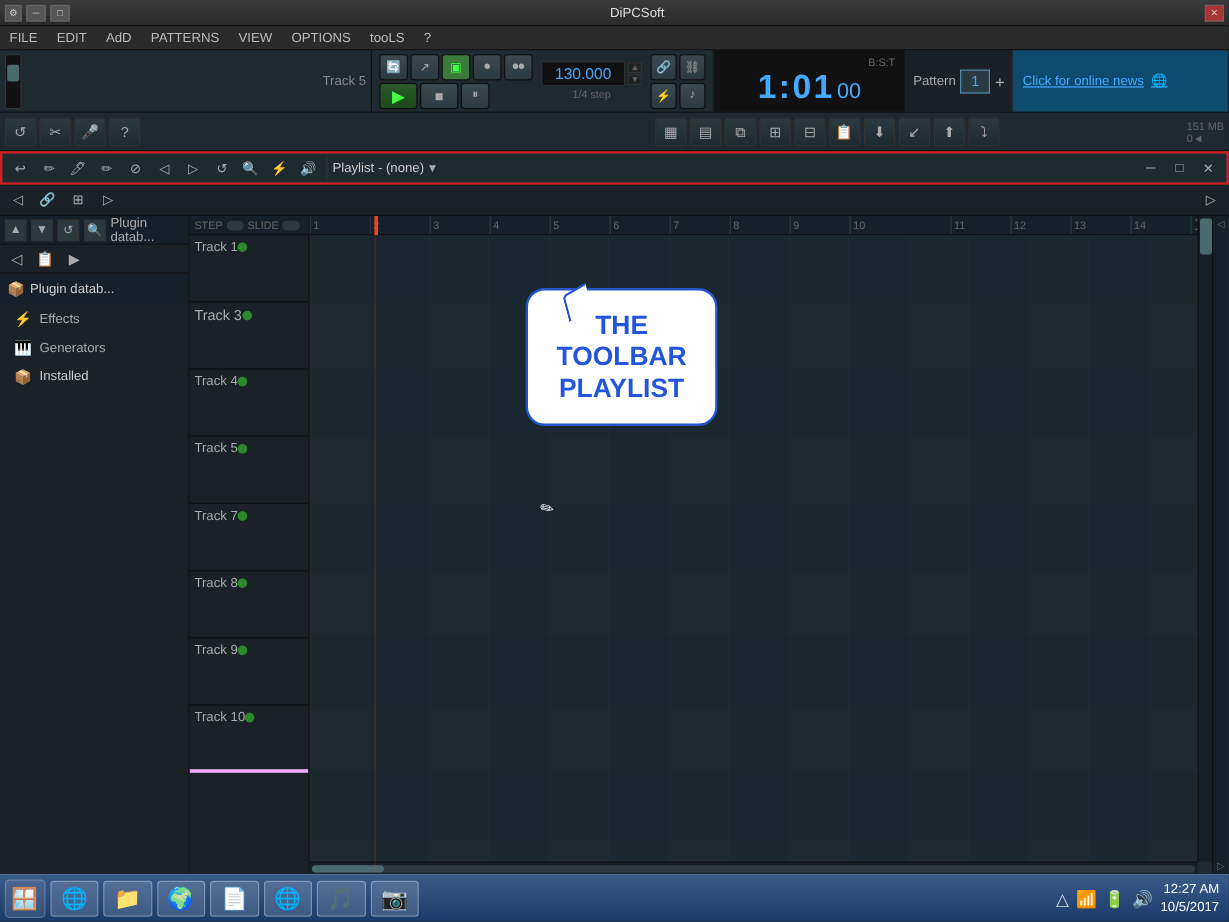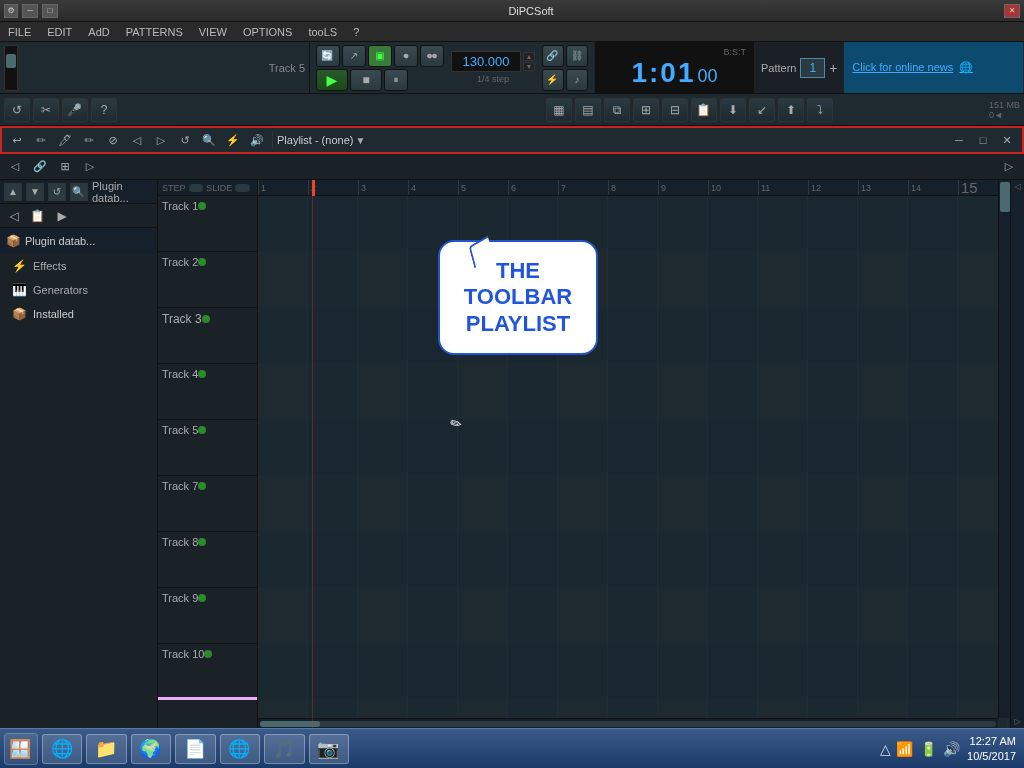--- a/index.html
+++ b/index.html
@@ -521,26 +521,20 @@
       </div>
 
       <div class="track-row" style="height:56px; border-bottom:1px solid #111; padding:4px 4px; display:flex; flex-direction:column; justify-content:flex-start;">
         <div style="display:flex; justify-content:space-between; align-items:center;">
           <span style="color:#aaa; font-size:11px;">Track 1</span>
           <span style="width:8px;height:8px;background:#2a8a2a;border-radius:50%;display:inline-block;"></span>
         </div>
       </div>
       <div class="track-row" style="height:56px; border-bottom:1px solid #111; padding:4px 4px; display:flex; flex-direction:column;">
         <div style="display:flex; justify-content:space-between; align-items:center;">
-          <span style="color:#aaa; font-size:11px;">Track 2</span>
-          <span style="width:8px;height:8px;background:#2a8a2a;border-radius:50%;display:inline-block;"></span>
-        </div>
-      </div>
-      <div class="track-row" style="height:56px; border-bottom:1px solid #111; padding:4px 4px; display:flex; flex-direction:column;">
-        <div style="display:flex; justify-content:space-between; align-items:center;">
           <span style="color:#aaa; font-size:12px;">Track 3</span>
           <span style="width:8px;height:8px;background:#2a8a2a;border-radius:50%;display:inline-block;"></span>
         </div>
       </div>
       <div class="track-row" style="height:56px; border-bottom:1px solid #111; padding:4px 4px; display:flex; flex-direction:column;">
         <div style="display:flex; justify-content:space-between; align-items:center;">
           <span style="color:#aaa; font-size:11px;">Track 4</span>
           <span style="width:8px;height:8px;background:#2a8a2a;border-radius:50%;display:inline-block;"></span>
         </div>
       </div>
@@ -585,21 +579,21 @@
         <div class="ruler-mark" style="width: 50px; flex: 0 0 50px; border-left: 1px solid rgb(42, 58, 64); padding-left: 2px; font-size: 9px; color: rgb(102, 102, 102); height: 16px; display: flex; align-items: center;">1</div>
             <div class="ruler-mark" style="width: 50px; flex: 0 0 50px; border-left: 1px solid rgb(42, 58, 64); padding-left: 2px; font-size: 9px; color: rgb(102, 102, 102); height: 16px; display: flex; align-items: center;">2</div>
             <div class="ruler-mark" style="width: 50px; flex: 0 0 50px; border-left: 1px solid rgb(42, 58, 64); padding-left: 2px; font-size: 9px; color: rgb(102, 102, 102); height: 16px; display: flex; align-items: center;">3</div>
             <div class="ruler-mark" style="width: 50px; flex: 0 0 50px; border-left: 1px solid rgb(42, 58, 64); padding-left: 2px; font-size: 9px; color: rgb(102, 102, 102); height: 16px; display: flex; align-items: center;">4</div>
             <div class="ruler-mark" style="width: 50px; flex: 0 0 50px; border-left: 1px solid rgb(42, 58, 64); padding-left: 2px; font-size: 9px; color: rgb(102, 102, 102); height: 16px; display: flex; align-items: center;">5</div>
             <div class="ruler-mark" style="width: 50px; flex: 0 0 50px; border-left: 1px solid rgb(42, 58, 64); padding-left: 2px; font-size: 9px; color: rgb(102, 102, 102); height: 16px; display: flex; align-items: center;">6</div>
             <div class="ruler-mark" style="width: 50px; flex: 0 0 50px; border-left: 1px solid rgb(42, 58, 64); padding-left: 2px; font-size: 9px; color: rgb(102, 102, 102); height: 16px; display: flex; align-items: center;">7</div>
             <div class="ruler-mark" style="width: 50px; flex: 0 0 50px; border-left: 1px solid rgb(42, 58, 64); padding-left: 2px; font-size: 9px; color: rgb(102, 102, 102); height: 16px; display: flex; align-items: center;">8</div>
             <div class="ruler-mark" style="width: 50px; flex: 0 0 50px; border-left: 1px solid rgb(42, 58, 64); padding-left: 2px; font-size: 9px; color: rgb(102, 102, 102); height: 16px; display: flex; align-items: center;">9</div>
             <div class="ruler-mark" style="width: 50px; flex: 0 0 50px; border-left: 1px solid rgb(42, 58, 64); padding-left: 2px; font-size: 9px; color: rgb(102, 102, 102); height: 16px; display: flex; align-items: center;">10</div>
-            <div class="ruler-mark" style="width: 50px; flex: 0 0 50px; border-left: 1px solid rgb(42, 58, 64); padding-left: 2px; font-size: 9px; color: rgb(102, 102, 102); height: 16px; display: flex; align-items: center;">11</div>
+            <div class="ruler-mark" style="width: 50px; flex: 0 0 50px; border-left: 1px solid rgb(42, 58, 64); padding-left: 2px; font-size: 9px; color: rgb(102, 102, 102); height: 16px; display: flex; align-items: center; margin-left: 34px;">11</div>
             <div class="ruler-mark" style="width: 50px; flex: 0 0 50px; border-left: 1px solid rgb(42, 58, 64); padding-left: 2px; font-size: 9px; color: rgb(102, 102, 102); height: 16px; display: flex; align-items: center;">12</div>
             <div class="ruler-mark" style="width: 50px; flex: 0 0 50px; border-left: 1px solid rgb(42, 58, 64); padding-left: 2px; font-size: 9px; color: rgb(102, 102, 102); height: 16px; display: flex; align-items: center;">13</div>
             <div class="ruler-mark" style="width: 50px; flex: 0 0 50px; border-left: 1px solid rgb(42, 58, 64); padding-left: 2px; font-size: 9px; color: rgb(102, 102, 102); height: 16px; display: flex; align-items: center;">14</div>
             <div class="ruler-mark" style="width: 50px; flex: 0 0 50px; border-left: 1px solid rgb(42, 58, 64); padding-left: 2px; font-size: 15px; color: rgb(102, 102, 102); height: 16px; display: flex; align-items: center;">15</div>
           </div>
       </div>
 
       <div id="grid-rows-container" style="flex:1; overflow:hidden; position:relative;">
 
         <div style="position:absolute; left:54px; top:0; bottom:0; width:1px; background:#ee442244; z-index:5;"></div>

